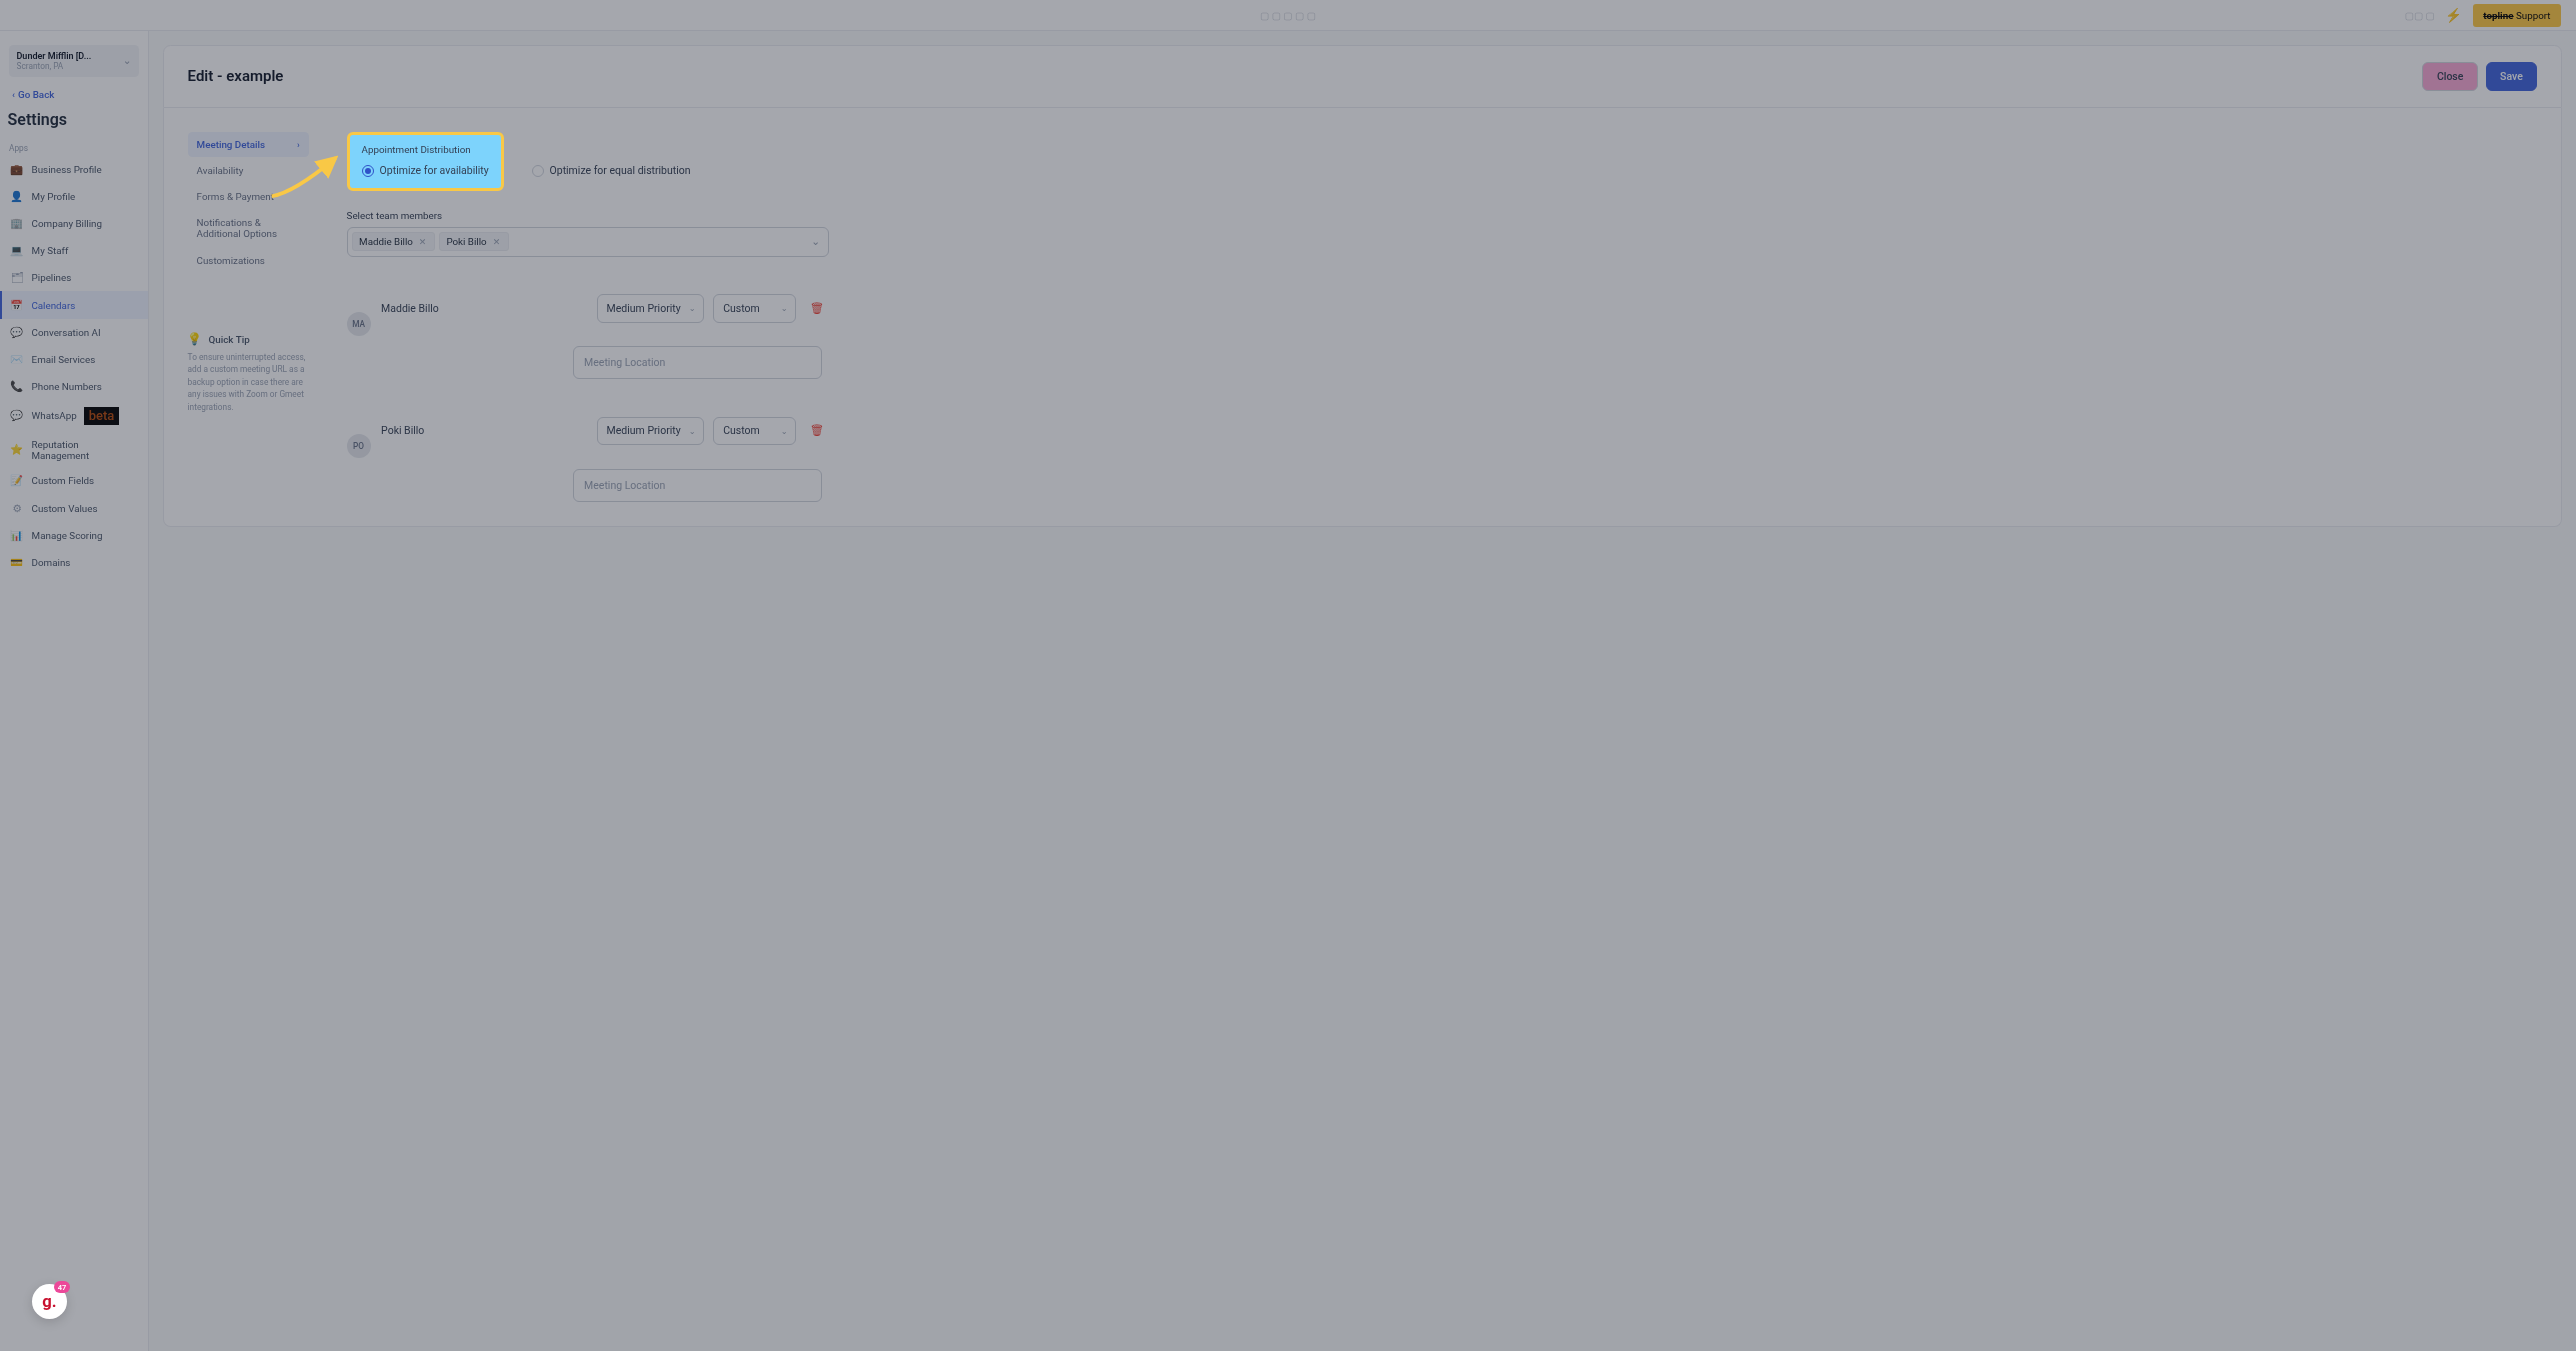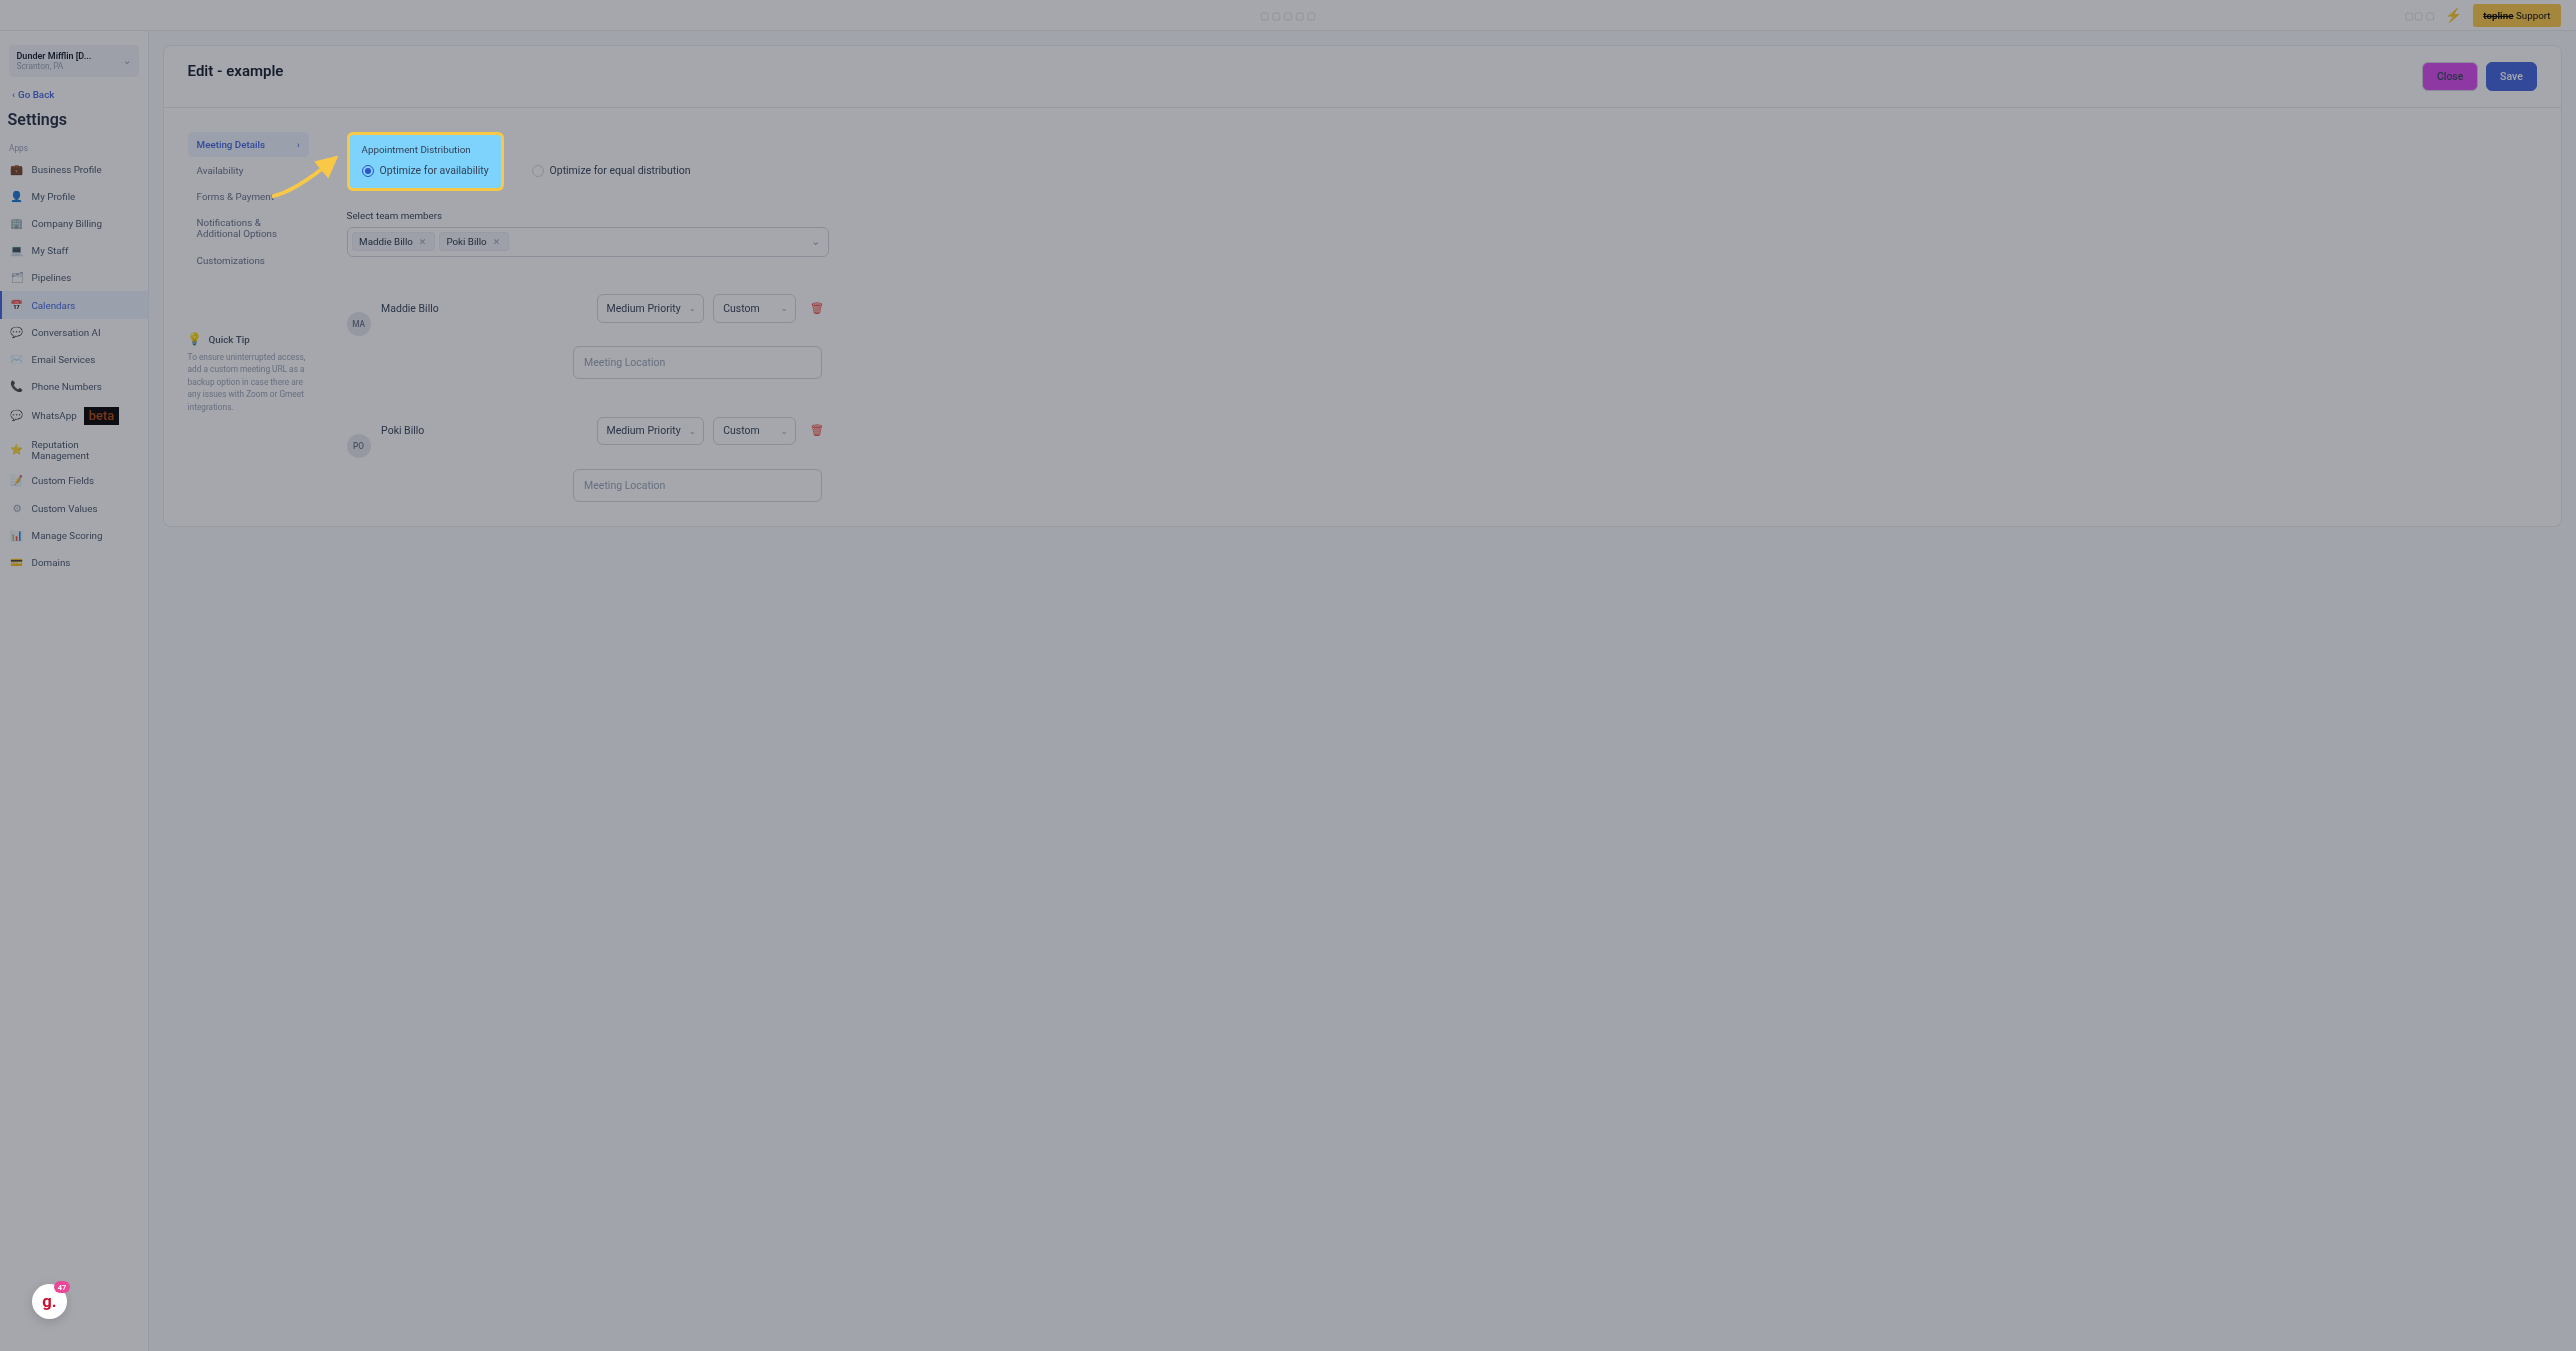--- a/index.html
+++ b/index.html
@@ -25,24 +25,24 @@
     .section-label { font-size: 8.3px; color: #98a2b3; padding: 6px 9px 3px; text-transform: none;}
     
     .side-item { display: flex; align-items: center; gap: 7.5px; padding: 6.8px 10.5px; color: #475467; cursor: pointer; font-size: 9.8px; }
     .side-item.active { background: #eef4ff; color: #3e63dd; border-left: 2.3px solid #3e63dd; padding-left: 8.3px; }
     .side-item .icon { width: 13.6px; height: 13.6px; display: flex; align-items: center; justify-content: center; color: #98a2b3; font-size: 10.5px; }
     .side-item.active .icon { color: #3e63dd; }
     .badge-beta { background: #000000; color: #b54708; font-size: 13px; padding: 1.5px 4.5px; border-radius: 0; font-weight: 500; }
     
     .content { flex: 1; background: #f9fafb; overflow-y: auto; }
     
-    .page-header { background: #fff; border-bottom: 0.8px solid #eaecf0; padding: 16.6px 24px; display: flex; justify-content: space-between; align-items: flex-start; margin: 13.6px 13.6px 0; border-radius: 7.5px 7.5px 0 0; border: 0.8px solid #eaecf0; border-bottom: 0.8px solid #eaecf0;}
+    .page-header { background: #fff; border-bottom: 0.8px solid #eaecf0; padding: 16.6px 24px; display: flex; justify-content: space-between; align-items: center; margin: 13.6px 13.6px 0; border-radius: 7.5px 7.5px 0 0; border: 0.8px solid #eaecf0; border-bottom: 0.8px solid #eaecf0;}
     .page-title { font-size: 15px; font-weight: 600; color: #101828; }
     .header-actions { display: flex; gap: 7.5px; }
-    .btn { padding: 6.8px 13.6px; border-radius: 6px; font-size: 10.5px; font-weight: 500; cursor: pointer; border: 0.8px solid #d0d5dd; background: #d946ef; }
+    .btn { padding: 6.8px 13.6px; border-radius: 6px; font-size: 10.5px; font-weight: 500; cursor: pointer; border: 0.8px solid #d0d5dd; background: #f9a8d4; }
     .btn-primary { background: #3e63dd; color: #fff; border-color: #3e63dd; }
     
     .panel-body { margin: 0 13.6px 13.6px; background: #fff; border: 0.8px solid #eaecf0; border-top: none; border-radius: 0 0 7.5px 7.5px; padding: 24px; display: flex; gap: 38px; }
     
     .panel-nav { width: 121px; flex-shrink:0; }
     .pnav-item { padding: 6.8px 9px; font-size: 9.8px; color: #667085; border-radius: 4.5px; margin-bottom: 1.5px; cursor: pointer; display: flex; align-items: center; justify-content: space-between; }
     .pnav-item.active { background: #eef4ff; color: #3e63dd; font-weight: 500; }
     .pnav-chev { color: #3e63dd; font-size: 9px; }
     
     .quick-tip-box { margin-top: 60px; }

